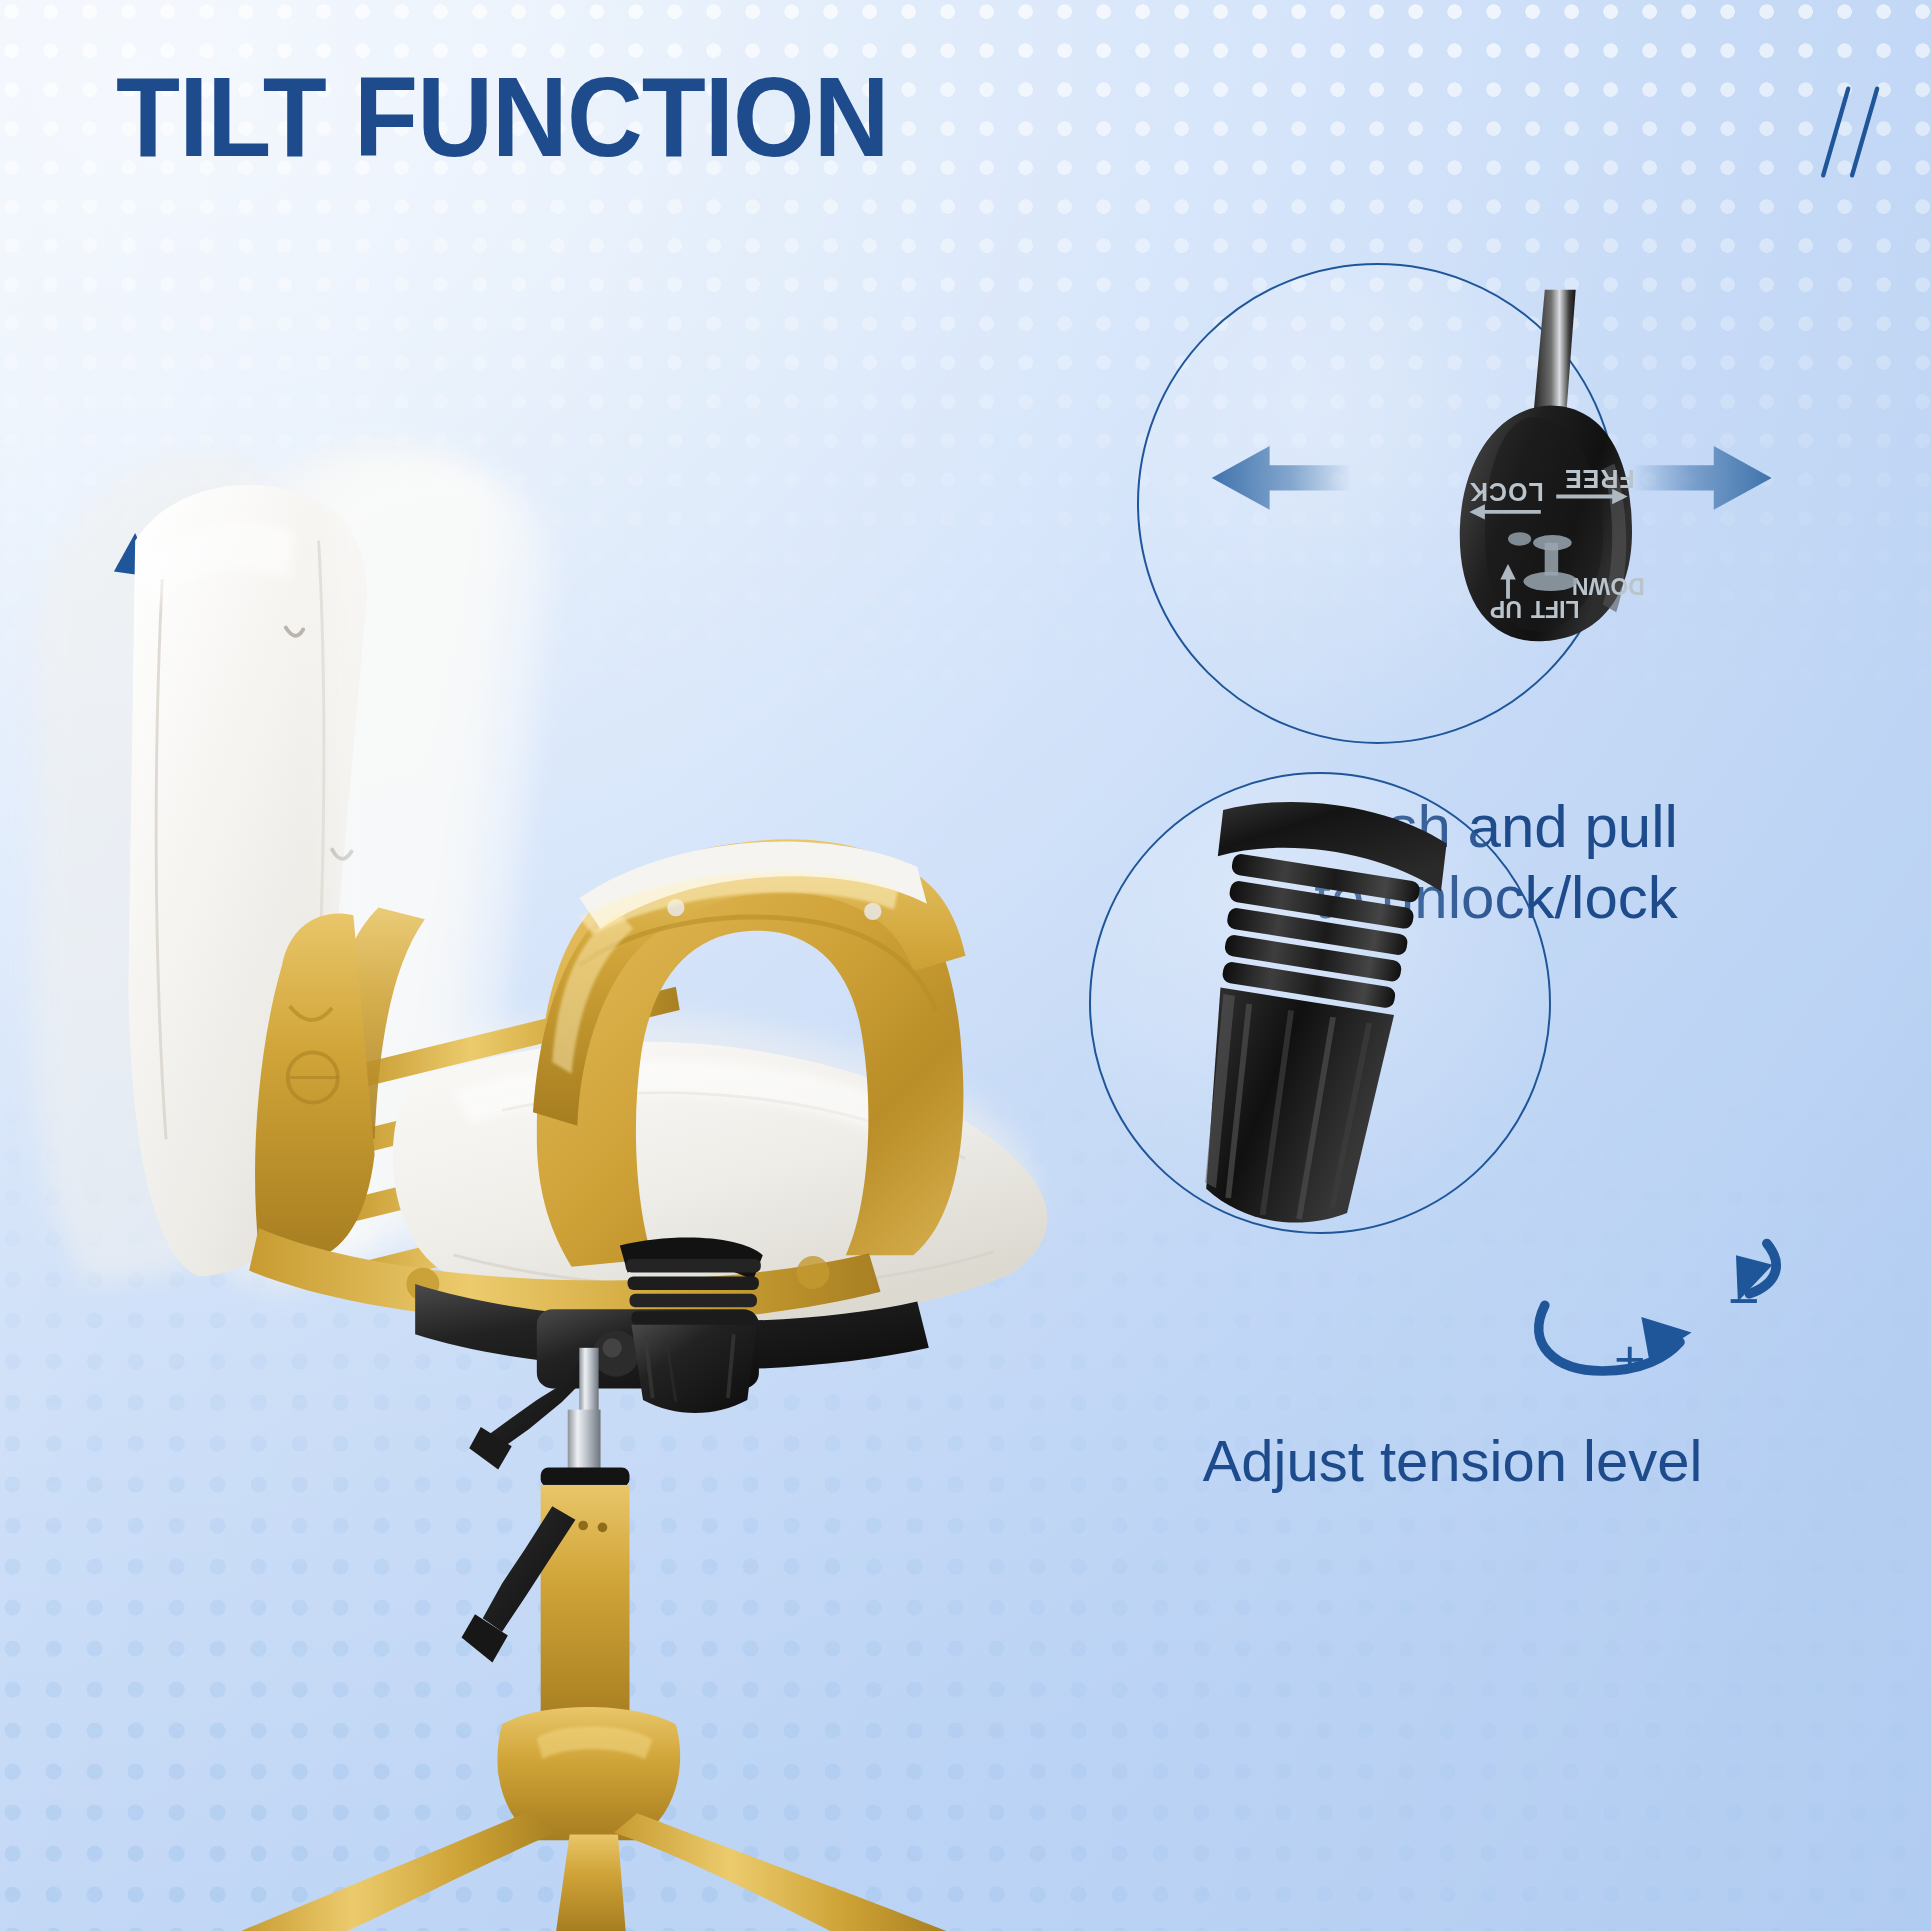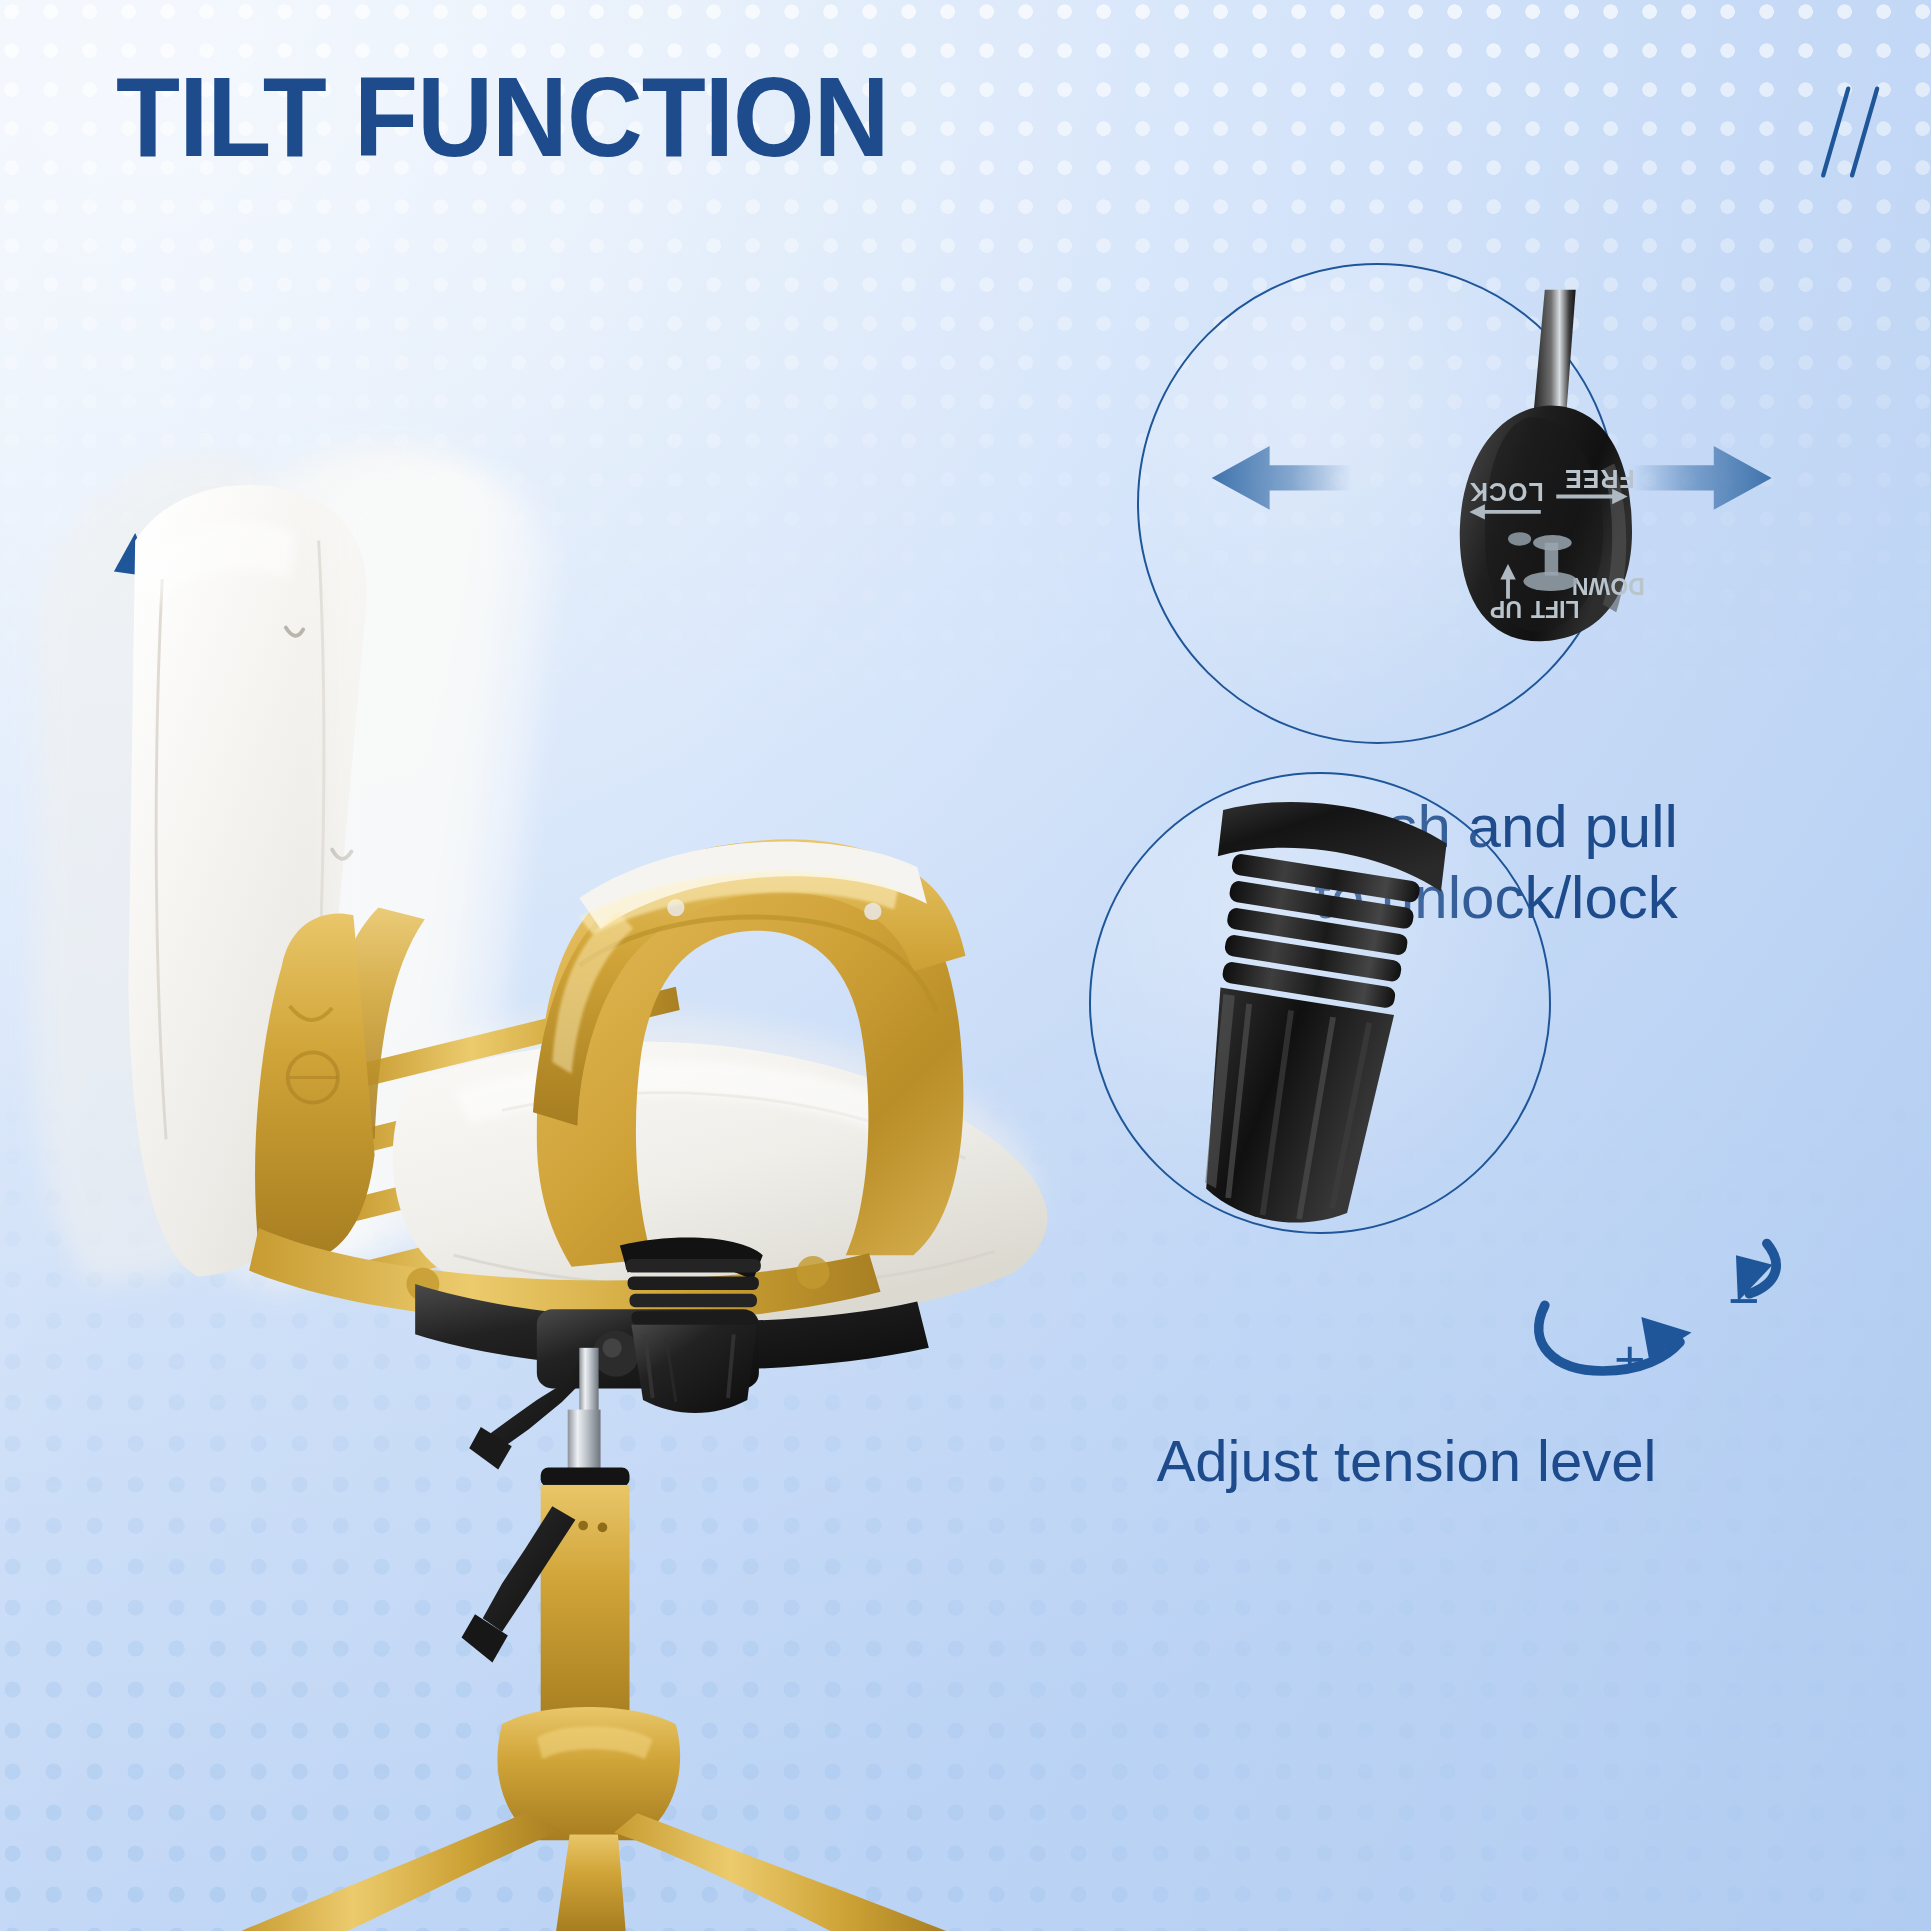--- a/index.html
+++ b/index.html
@@ -66,21 +66,21 @@
     position:absolute;
     color:#1d4b8c;
     font-family:"Liberation Sans", sans-serif;
     font-weight:300;
     text-align:center;
     line-height:1.18;
     white-space:nowrap;
   }
   #cap-lock{left:1110px;top:792px;width:772px;font-size:60px;}
   #cap-lock div{display:block;}
-  #cap-tension{left:943px;top:1427px;width:927px;font-size:58px;}
+  #cap-tension{left:989px;top:1427px;width:927px;font-size:58px;}
 
   
   .callout-ring{
     position:absolute;border-radius:50%;
     border:2.9px solid #1f5699;
     box-sizing:border-box;
     background:radial-gradient(circle at 38% 30%, rgba(255,255,255,.30), rgba(255,255,255,.06) 58%, rgba(255,255,255,0) 75%);
   }
   #ring-lever{left:1137px;top:263px;width:481px;height:481px;}
   #ring-knob{left:1089px;top:772px;width:462px;height:462px;}

